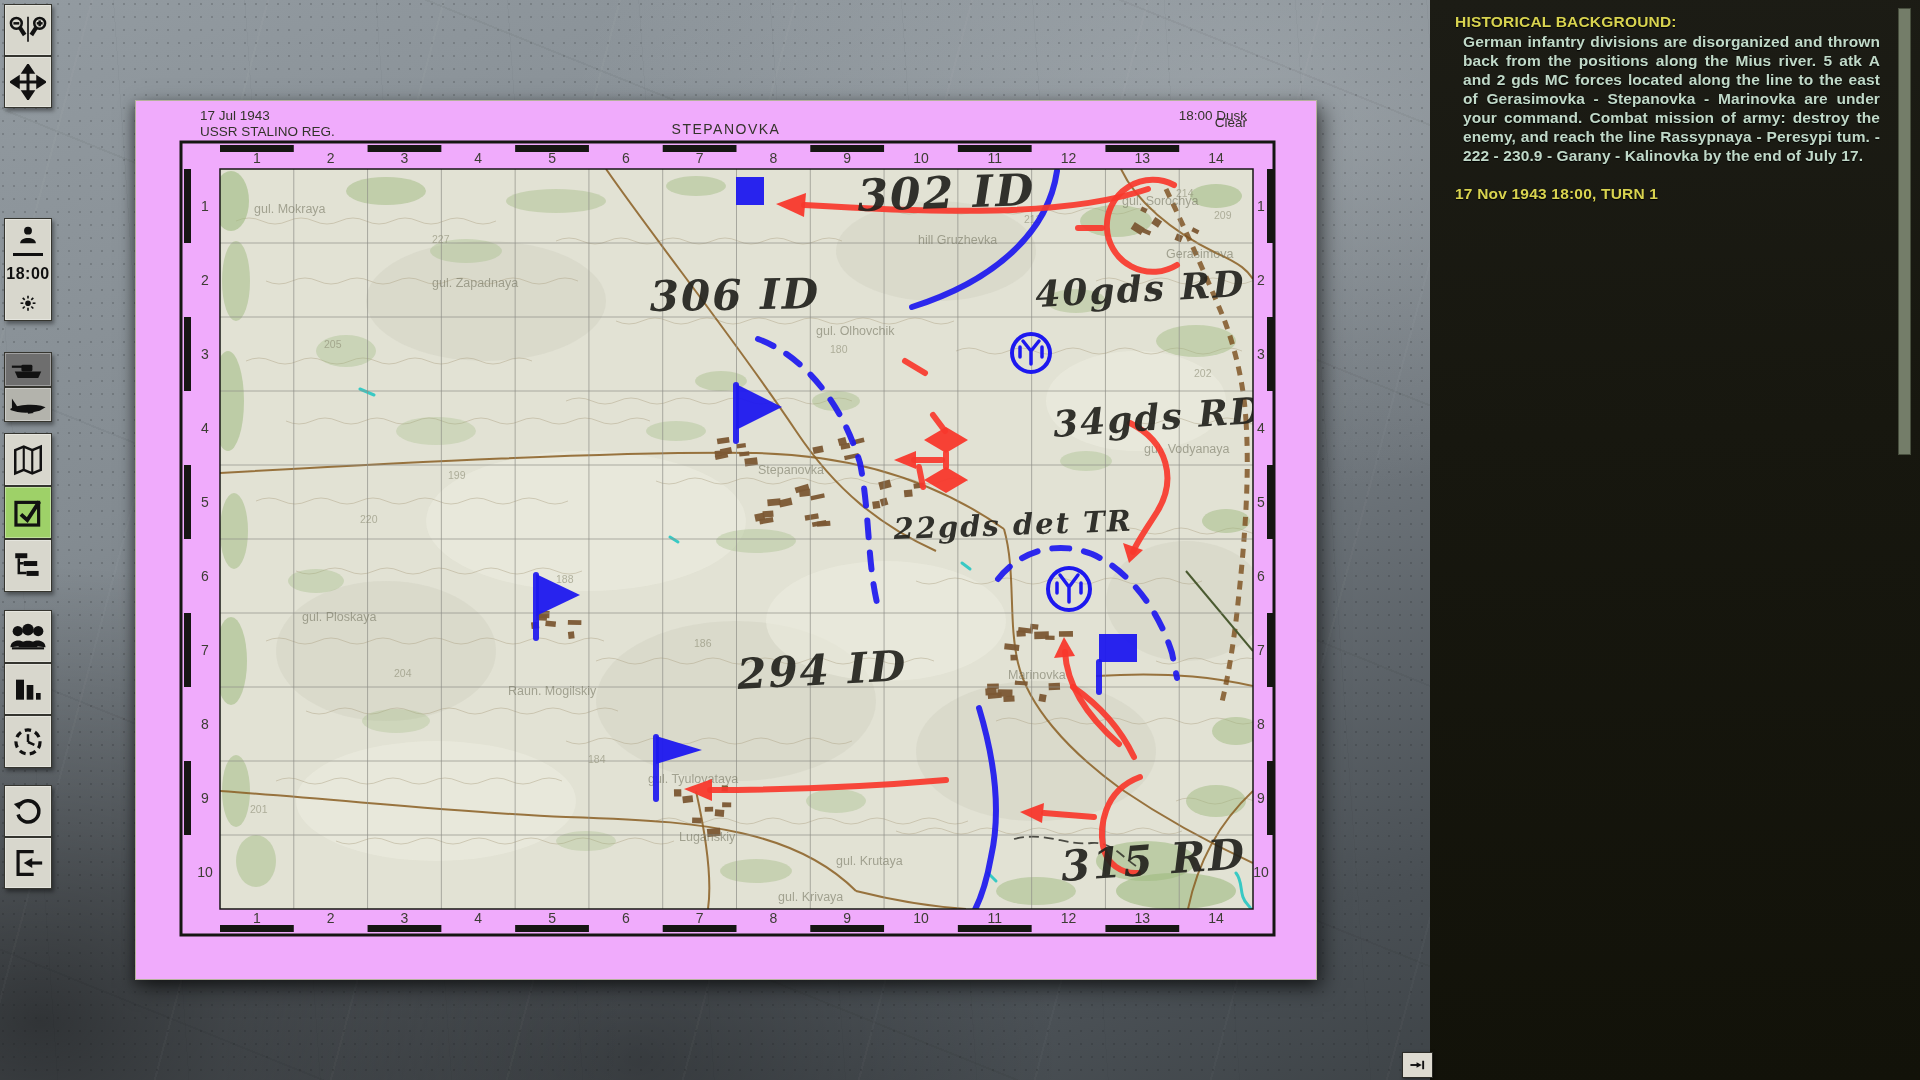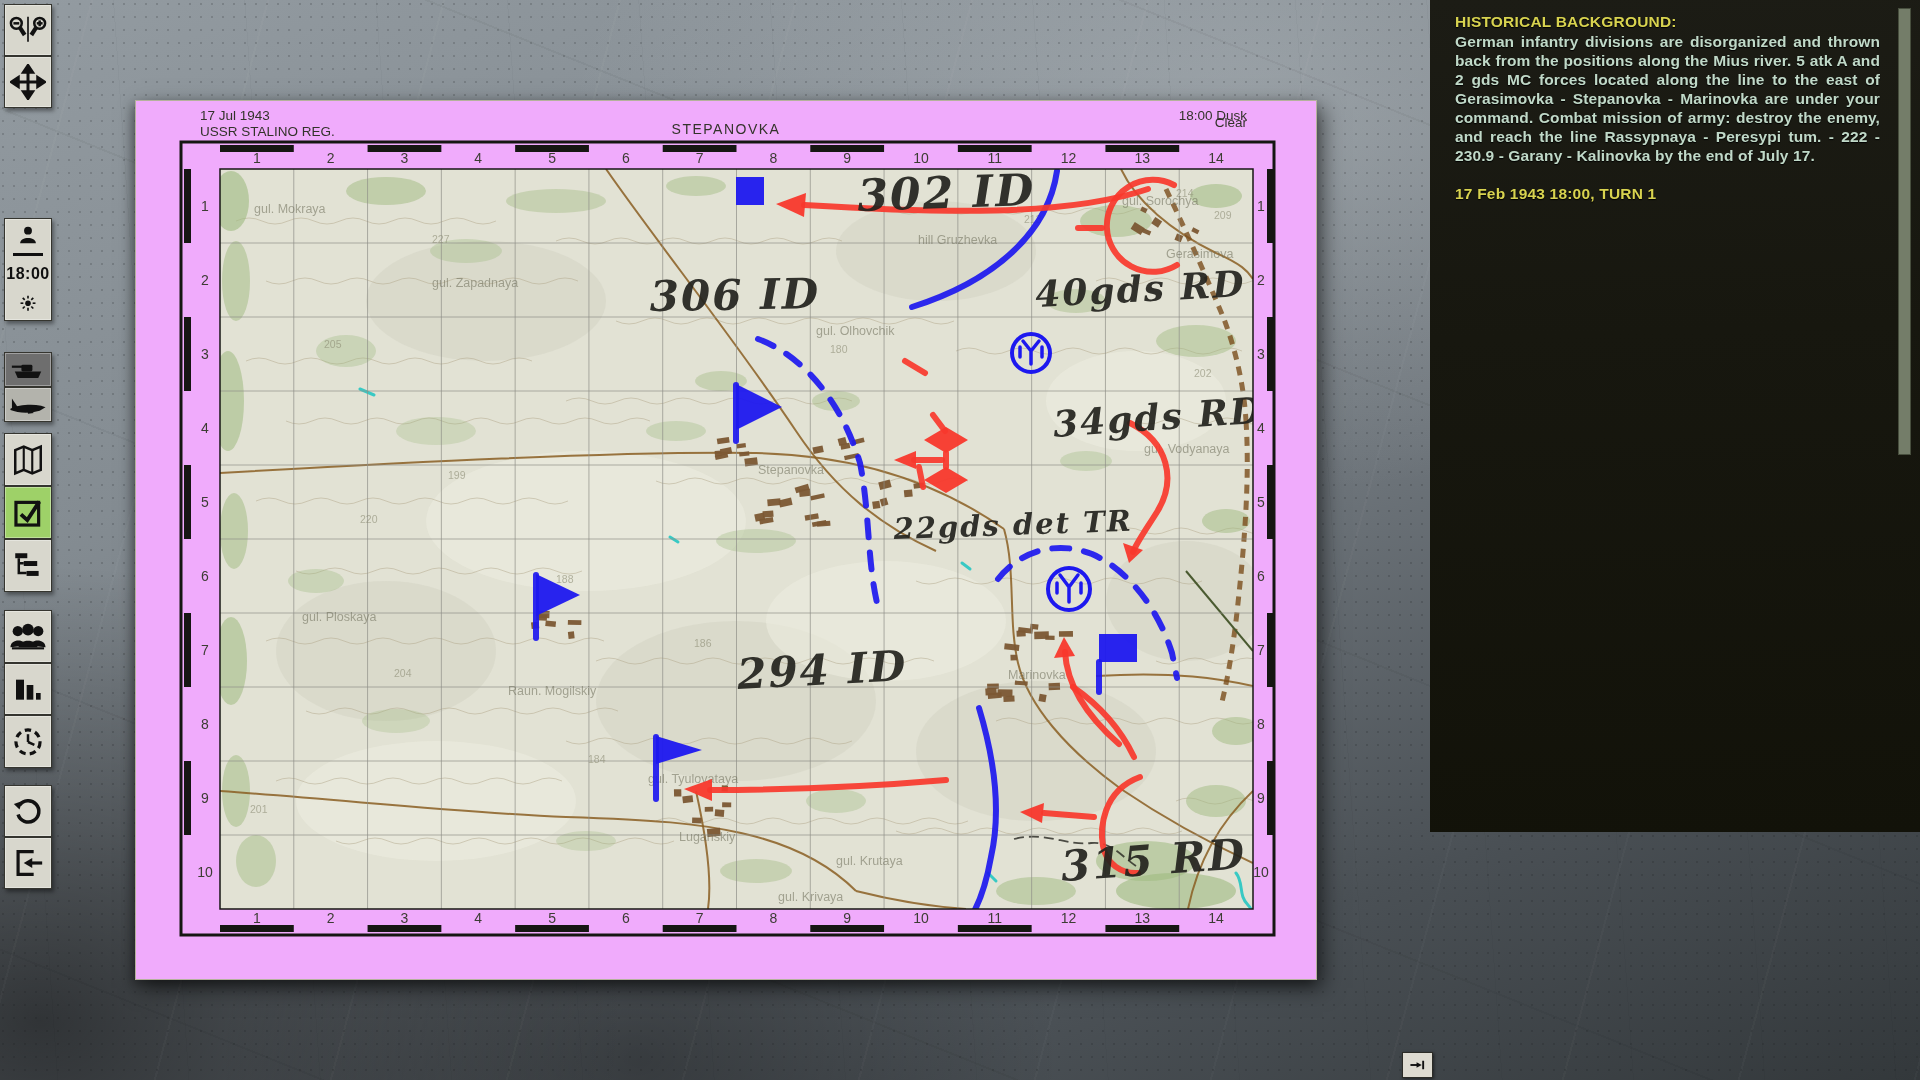--- a/index.html
+++ b/index.html
@@ -49,26 +49,26 @@
   .road{fill:none;stroke:#8a5e22;stroke-width:2;opacity:.85;}
   .ridge{fill:none;stroke:#7a4d1c;stroke-width:5;stroke-dasharray:9 7;opacity:.8;stroke-linecap:butt;}
   .bound{fill:none;stroke:#26261f;stroke-width:1.8;stroke-dasharray:10 5;opacity:.8;}
   .water{fill:none;stroke:#38c9c4;stroke-width:3;stroke-linecap:round;}
   .blu{stroke:var(--ann-blue);fill:none;stroke-width:6;stroke-linecap:round;opacity:.92;}
   .blu-f{fill:var(--ann-blue);stroke:none;opacity:.95;}
   .red{stroke:var(--ann-red);fill:none;stroke-width:6;stroke-linecap:round;opacity:.92;}
   .red-f{fill:var(--ann-red);stroke:none;opacity:.95;}
   .dash-b{stroke-dasharray:17 15;}
   
-  .briefing{position:absolute;left:1430px;top:0;width:490px;height:832px;box-sizing:border-box;
+  .briefing{position:absolute;left:1430px;top:0;width:490px;height:1080px;box-sizing:border-box;
     padding:13px 40px 0 25px;text-align:justify;
     background:linear-gradient(178deg,#1c1c15 0%,#17170f 40%,#121209 100%);}
   .briefing h2{margin:0 0 1px 0;font-size:15.5px;letter-spacing:.2px;color:var(--panel-heading);
     text-shadow:0 1px 1px #000;font-weight:bold;}
-  .briefing p{margin:0 0 20px 0;font-size:15.5px;font-weight:bold;line-height:19px;
+  .briefing p{margin:0 0 20px 8px;font-size:15.5px;font-weight:bold;line-height:19px;
     color:var(--panel-body);text-shadow:0 1px 1px #000;letter-spacing:.1px;}
   .vscroll{position:absolute;top:8px;right:9px;width:13px;height:447px;background:#747d69;
     border:1px solid #474e3d;box-sizing:border-box;}
   
   .endturn{position:absolute;left:1402px;top:1052px;width:31px;height:26px;background:#dedbd1;
     border:1px solid #2c2c27;display:flex;align-items:center;justify-content:center;box-sizing:border-box;
     box-shadow:1px 1px 3px rgba(0,0,0,.5);}
 </style>
 </head>
 <body>
@@ -604,21 +604,21 @@
         <text x="69" y="776" class="gnum">10</text>
         <text x="1125" y="776" class="gnum">10</text>
       </g>
   </svg>
 
 </section>
 
 <aside class="briefing">
   <h2>HISTORICAL BACKGROUND:</h2>
   <p>German infantry divisions are disorganized and thrown back from the positions along the Mius river. 5 atk A and 2 gds MC forces located along the line to the east of Gerasimovka - Stepanovka - Marinovka are under your command. Combat mission of army: destroy the enemy, and reach the line Rassypnaya - Peresypi tum. - 222 - 230.9 - Garany - Kalinovka by the end of July 17.</p>
-  <h2>17 Feb 1943  18:00, TURN 1</h2>
+  <h2>17 Nov 1943  18:00, TURN 1</h2>
   <div class="vscroll"></div>
 </aside>
 
 <button class="endturn">
   <svg width="24" height="20" viewBox="0 0 36 28">
     <line x1="3" y1="14" x2="18" y2="14" stroke="#111" stroke-width="4"></line>
     <polygon points="27,14 16,8 16,20" fill="#111"></polygon>
     <line x1="30" y1="5" x2="30" y2="23" stroke="#111" stroke-width="4"></line>
   </svg>
 </button>

